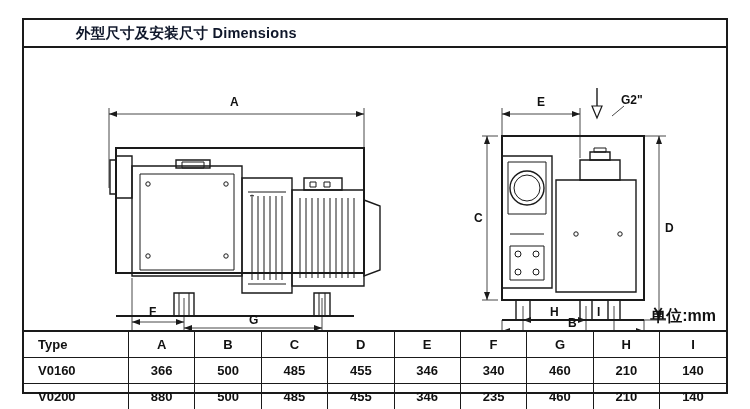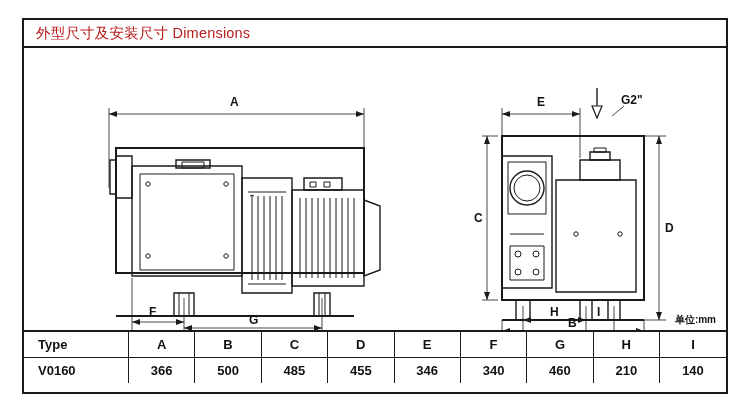--- a/index.html
+++ b/index.html
@@ -36,36 +36,37 @@
     width: 100%;
     height: 28px;
     border-bottom: 2px solid #1a1a1a;
     box-sizing: border-box;
     display: flex;
     align-items: center;
   }
   .title-text {
     padding-left: 12px;
     font-size: 14.5px;
-    font-weight: normal;
+    font-weight: bold;
     letter-spacing: 0.2px;
-    color: #b91c1c;
+    color: #0f172a;
+    margin-left: 40px;
   }
   .drawing-area {
     position: absolute;
     left: 0;
     top: 28px;
     width: 100%;
     height: 282px;
   }
   .unit-label {
     position: absolute;
     right: 10px;
     bottom: 3px;
-    font-size: 10px;
+    font-size: 16px;
     font-weight: bold;
     color: #111;
     text-align: right;
   }
   
   .spec-table {
     position: absolute;
     left: 0;
     top: 310px;
     width: 100%;
@@ -304,17 +305,29 @@
           <td>366</td>
           <td>500</td>
           <td>485</td>
           <td>455</td>
           <td>346</td>
           <td>340</td>
           <td>460</td>
           <td>210</td>
           <td>140</td>
         </tr>
+        <tr>
+          <td class="col-type">V0200</td>
+          <td>880</td>
+          <td>500</td>
+          <td>485</td>
+          <td>455</td>
+          <td>346</td>
+          <td>235</td>
+          <td>460</td>
+          <td>210</td>
+          <td>140</td>
+        </tr>
       </tbody>
     </table>
 
   </div>
 </div>
 
 </body></html>

